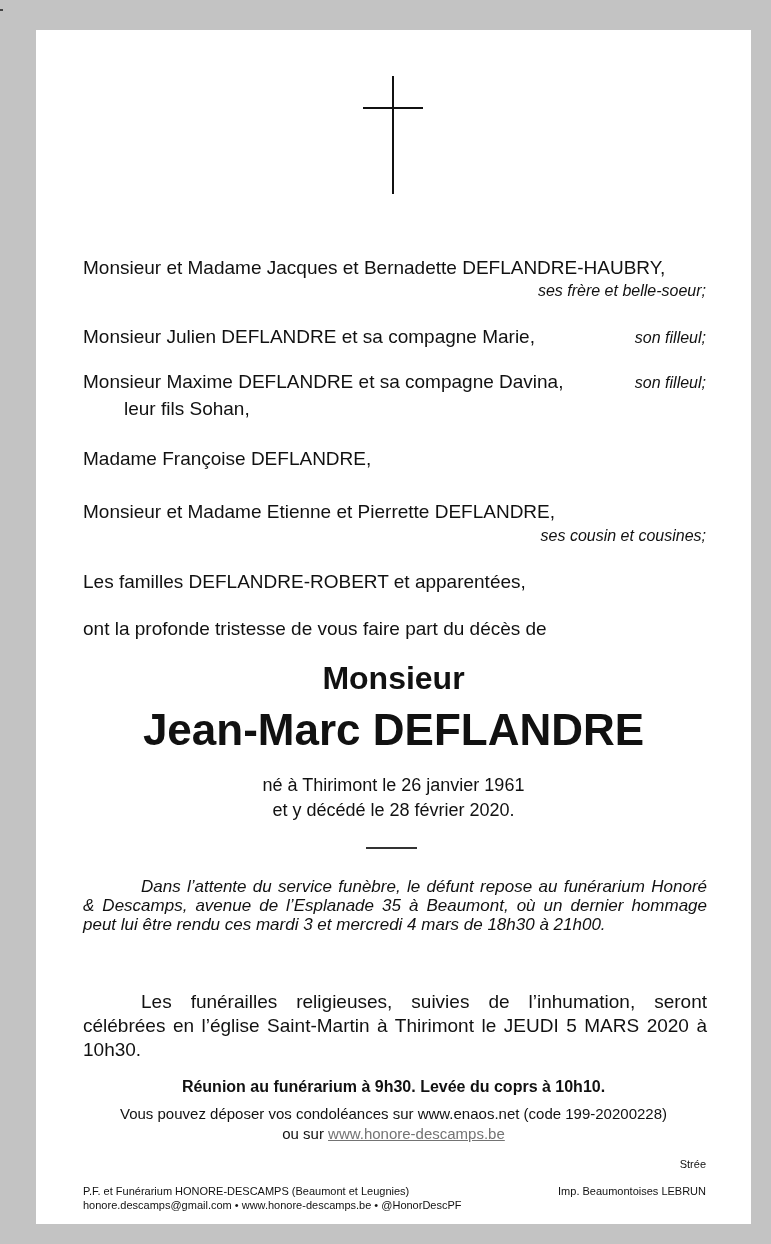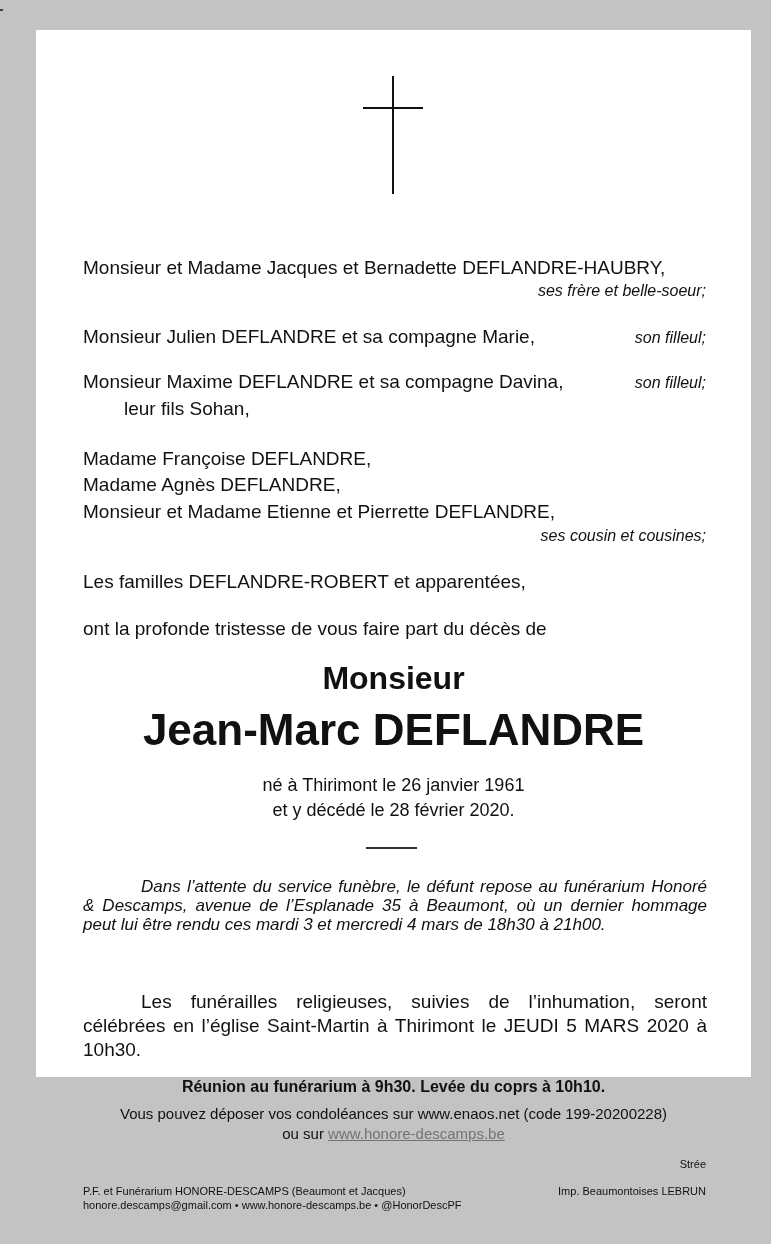--- a/index.html
+++ b/index.html
@@ -7,21 +7,21 @@
     width: 771px; height: 1244px;
     background: #c3c3c3;
     position: relative;
     overflow: hidden;
     font-family: "Liberation Sans", sans-serif;
     color: #111;
   }
   .page {
     position: absolute;
     left: 36px; top: 30px;
-    width: 715px; height: 1047px;
+    width: 715px; height: 1194px;
     background: #ffffff;
   }
   .abs { position: absolute; white-space: nowrap; }
   .cross-v { position: absolute; left: 356px; top: 46px; width: 2px; height: 118px; background: #111; }
   .cross-h { position: absolute; left: 327px; top: 77px; width: 60px; height: 2px; background: #111; }
 
   .fam { font-size: 19px; line-height: 22px; left: 47px; }
   .rel { font-size: 16px; font-style: italic; line-height: 20px; right: 45px; }
   .indent { left: 88px; }
 
@@ -61,21 +61,20 @@
   <div class="abs rel" style="top:251px;">ses frère et belle-soeur;</div>
 
   <div class="abs fam" style="top:296px;">Monsieur Julien DEFLANDRE et sa compagne Marie,</div>
   <div class="abs rel" style="top:298px;">son filleul;</div>
 
   <div class="abs fam" style="top:341px;">Monsieur Maxime DEFLANDRE et sa compagne Davina,</div>
   <div class="abs rel" style="top:343px;">son filleul;</div>
   <div class="abs fam indent" style="top:368px;">leur fils Sohan,</div>
 
   <div class="abs fam" style="top:418px;">Madame Françoise DEFLANDRE,</div>
-  <div class="abs fam" style="top:444px;">Madame Agnès DEFLANDRE,</div>
   <div class="abs fam" style="top:471px;">Monsieur et Madame Etienne et Pierrette DEFLANDRE,</div>
   <div class="abs rel" style="top:496px;">ses cousin et cousines;</div>
 
   <div class="abs fam" style="top:541px;">Les familles DEFLANDRE-ROBERT et apparentées,</div>
 
   <div class="abs fam" style="top:588px;">ont la profonde tristesse de vous faire part du décès de</div>
 
   <div class="abs center monsieur" style="top:630px;">Monsieur</div>
   <div class="abs center name" style="top:675px;">Jean-Marc DEFLANDRE</div>
 
@@ -86,18 +85,18 @@
 
   <div class="para para-italic" style="top:847px;"><span class="first-indent"></span><span>Dans l’attente du service funèbre, le défunt repose au funérarium Honoré &amp; Descamps, avenue de l’Esplanade 35 à Beaumont, où un dernier hommage peut lui être rendu ces mardi 3 et mercredi 4 mars de 18h30 à 21h00.</span></div>
 
   <div class="para para-normal" style="top:960px;"><span class="first-indent"></span><span>Les funérailles religieuses, suivies de l’inhumation, seront célébrées en l’église Saint-Martin à Thirimont le JEUDI 5 MARS 2020 à 10h30.</span></div>
 
   <div class="abs center bold-center" style="top:1048px;">Réunion au funérarium à 9h30. Levée du coprs à 10h10.</div>
 
   <div class="abs center cond" style="top:1074px;">Vous pouvez déposer vos condoléances sur www.enaos.net (code 199-20200228)</div>
   <div class="abs center cond" style="top:1094px;"><span>ou sur </span><span class="link">www.honore-descamps.be</span></div>
 
-  <div class="abs footer footer-left" style="top:1154px;">P.F. et Funérarium HONORE-DESCAMPS (Beaumont et Jacques)</div>
+  <div class="abs footer footer-left" style="top:1154px;">P.F. et Funérarium HONORE-DESCAMPS (Beaumont et Leugnies)</div>
   <div class="abs footer footer-left" style="top:1168px;">honore.descamps@gmail.com • www.honore-descamps.be • @HonorDescPF</div>
   <div class="abs footer footer-right" style="top:1154px;">Imp. Beaumontoises LEBRUN</div>
   <div class="abs footer footer-right" style="top:1127px;">Strée</div>
 
 </div>
 
 </body></html>

